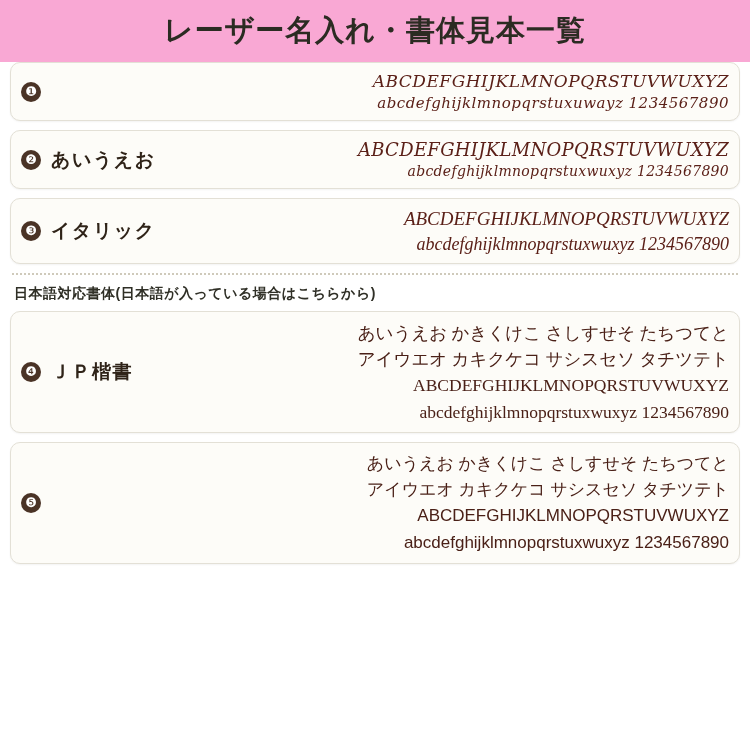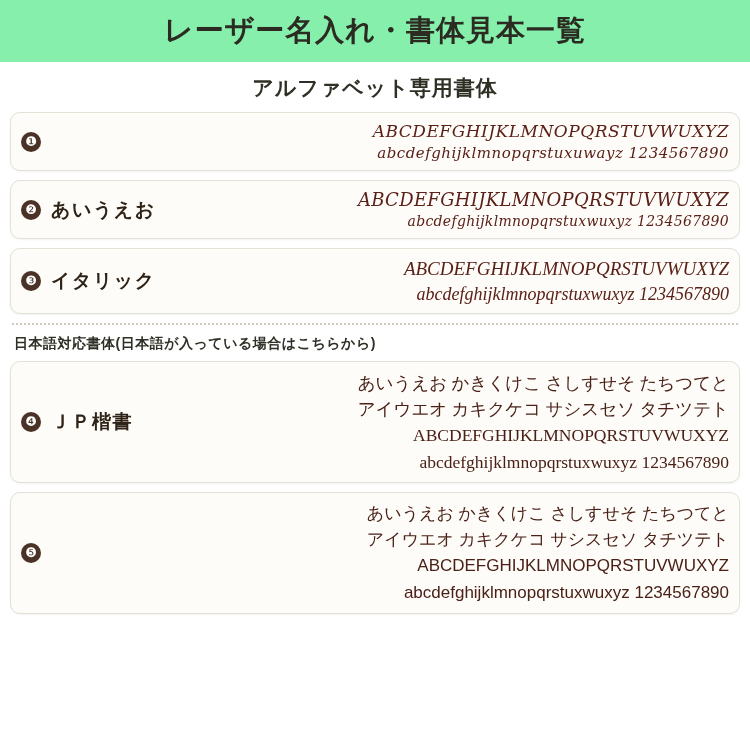--- a/index.html
+++ b/index.html
@@ -19,21 +19,21 @@
     position: relative;
     width: 750px;
     height: 750px;
     box-sizing: border-box;
   }
 
   
   .header {
     position: relative;
     height: 62px;
-    background: #86efac;
+    background: #f9a8d4;
     display: flex;
     align-items: center;
     justify-content: center;
   }
   .header-title {
     font-size: 29px;
     font-weight: bold;
     letter-spacing: 1px;
     color: #2b2b22;
     white-space: nowrap;
@@ -153,21 +153,20 @@
 </style>
 </head>
 <body>
 
 <div class="page">
 
   <div class="header">
     <div class="header-title">レーザー名入れ・書体見本一覧</div>
   </div>
 
-  <div class="section-heading">アルファベット専用書体</div>
 
   <div class="cards">
 
     <div class="card">
       <div class="card-label">
         <div class="num-badge">❶</div>
       </div>
       <div class="sample s-monoline">
         <div class="sample-line l1">ABCDEFGHIJKLMNOPQRSTUVWUXYZ</div>
         <div class="sample-line l2">abcdefghijklmnopqrstuxuwayz  1234567890</div>

